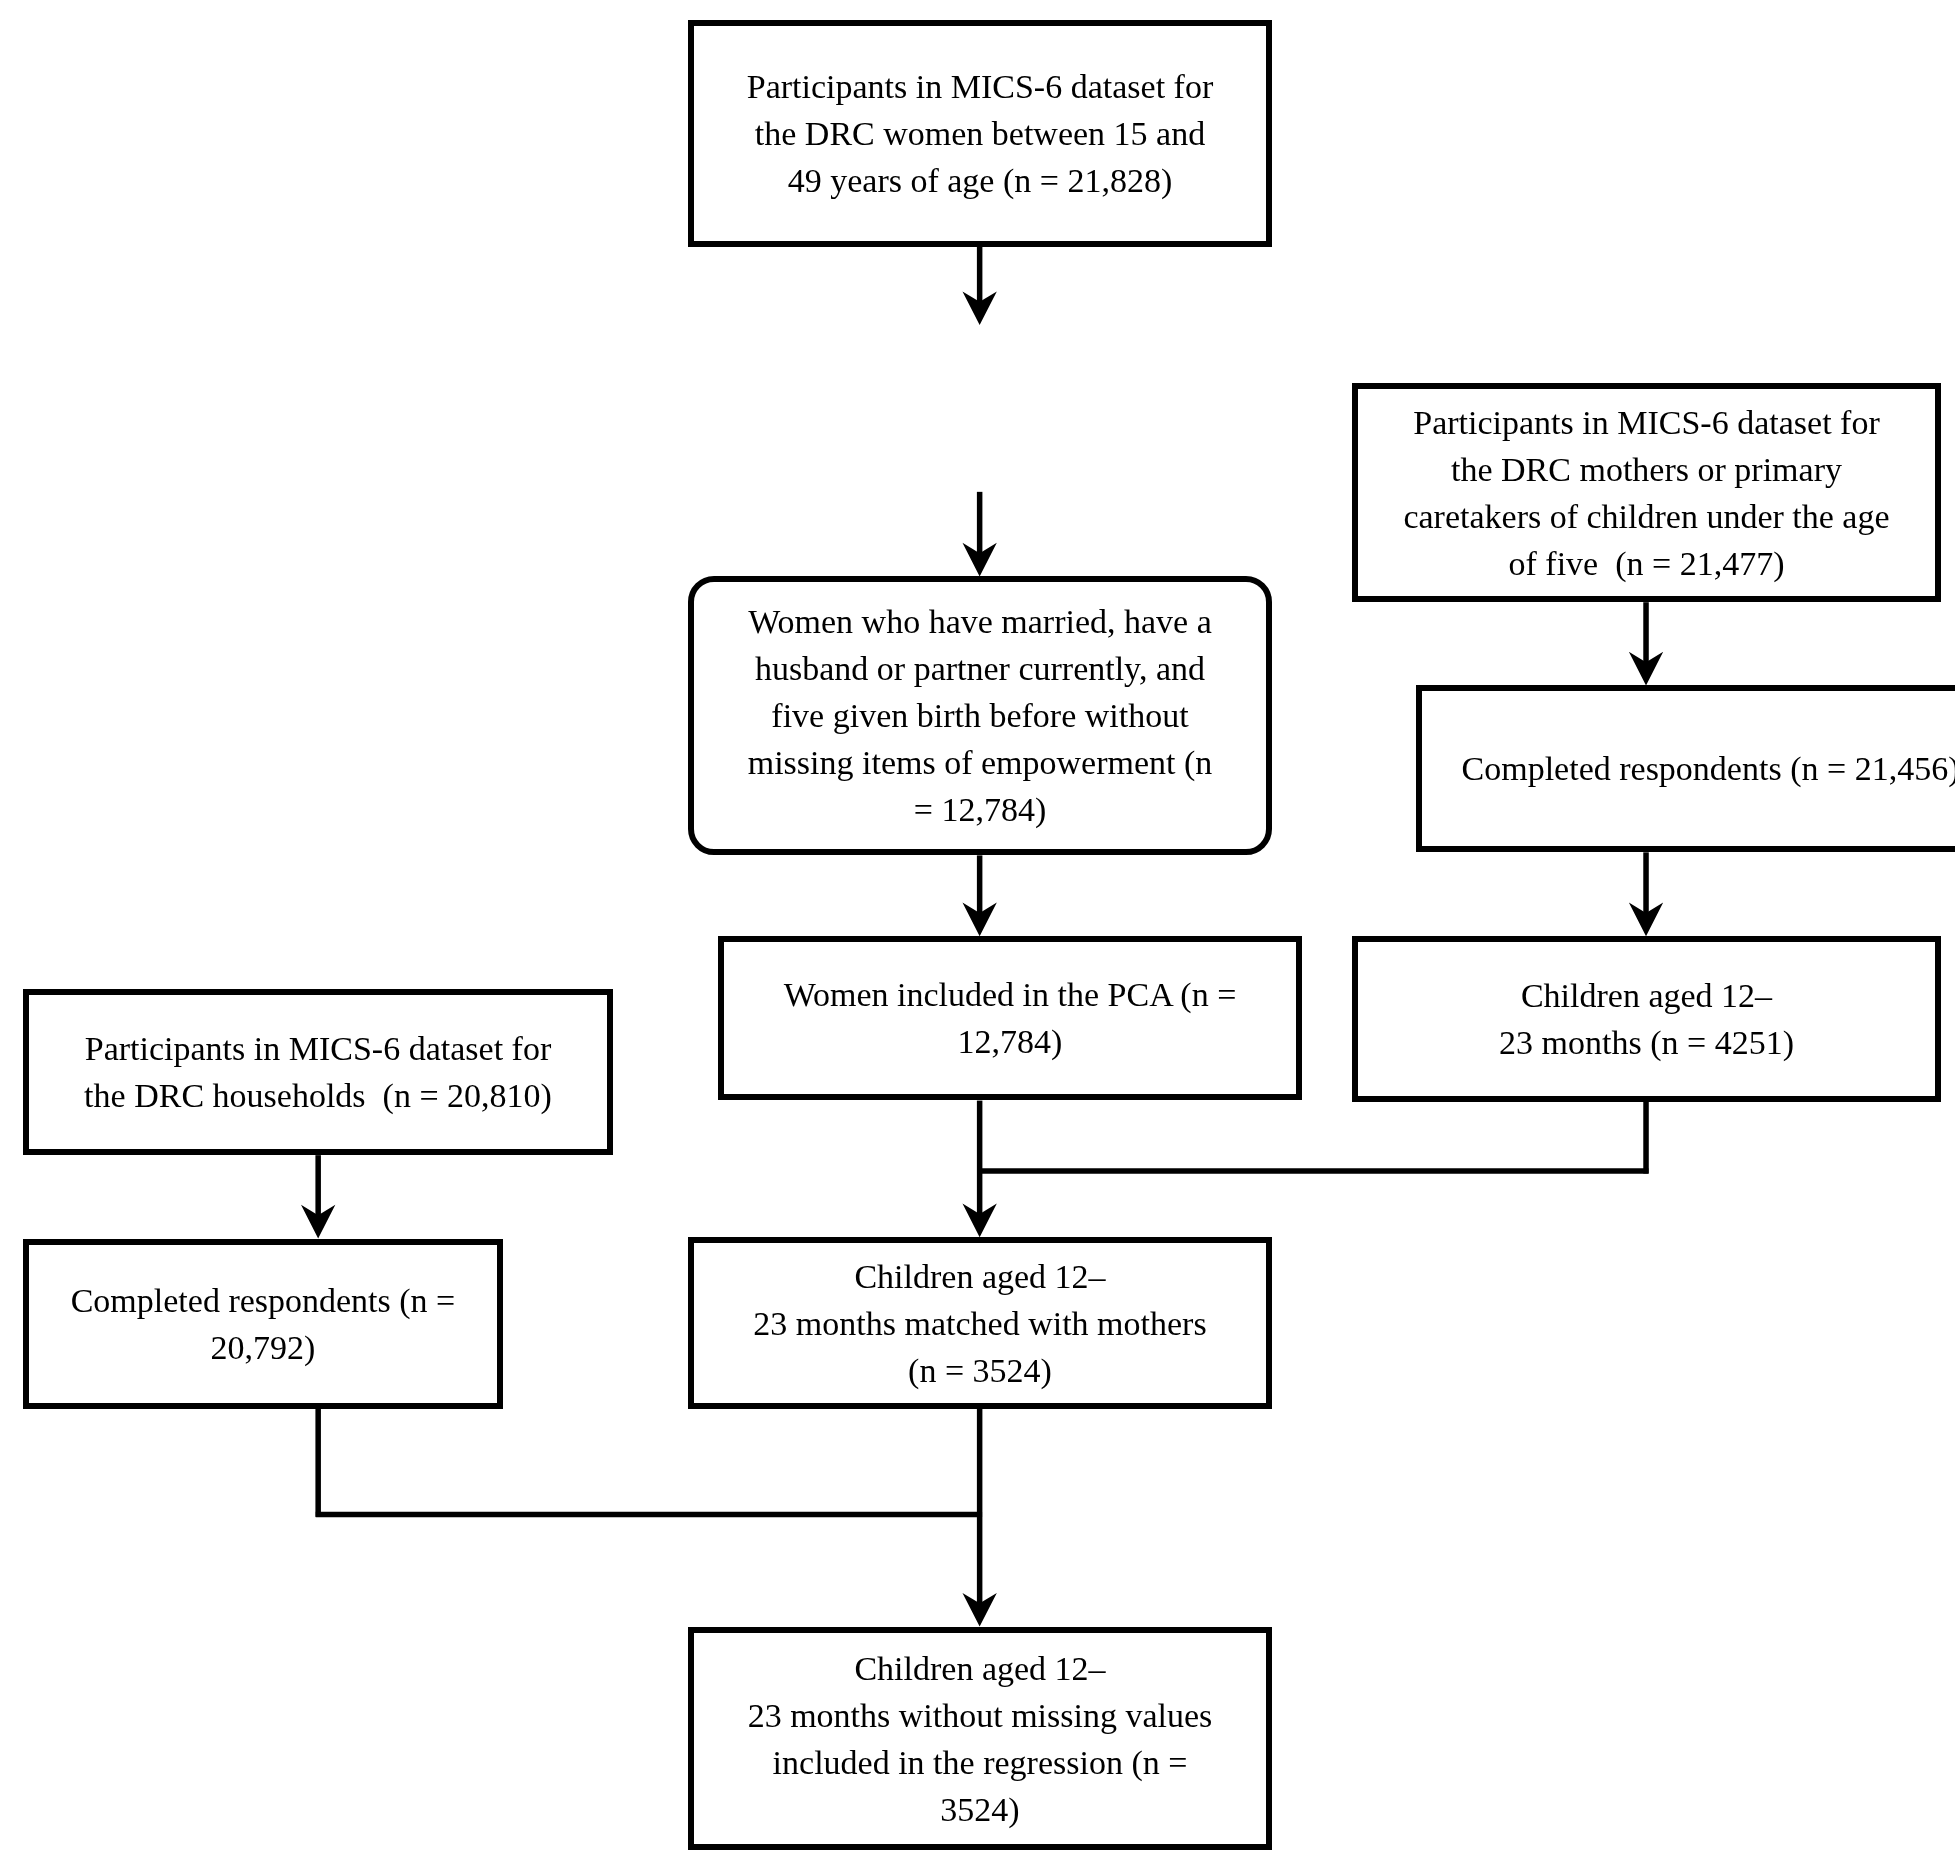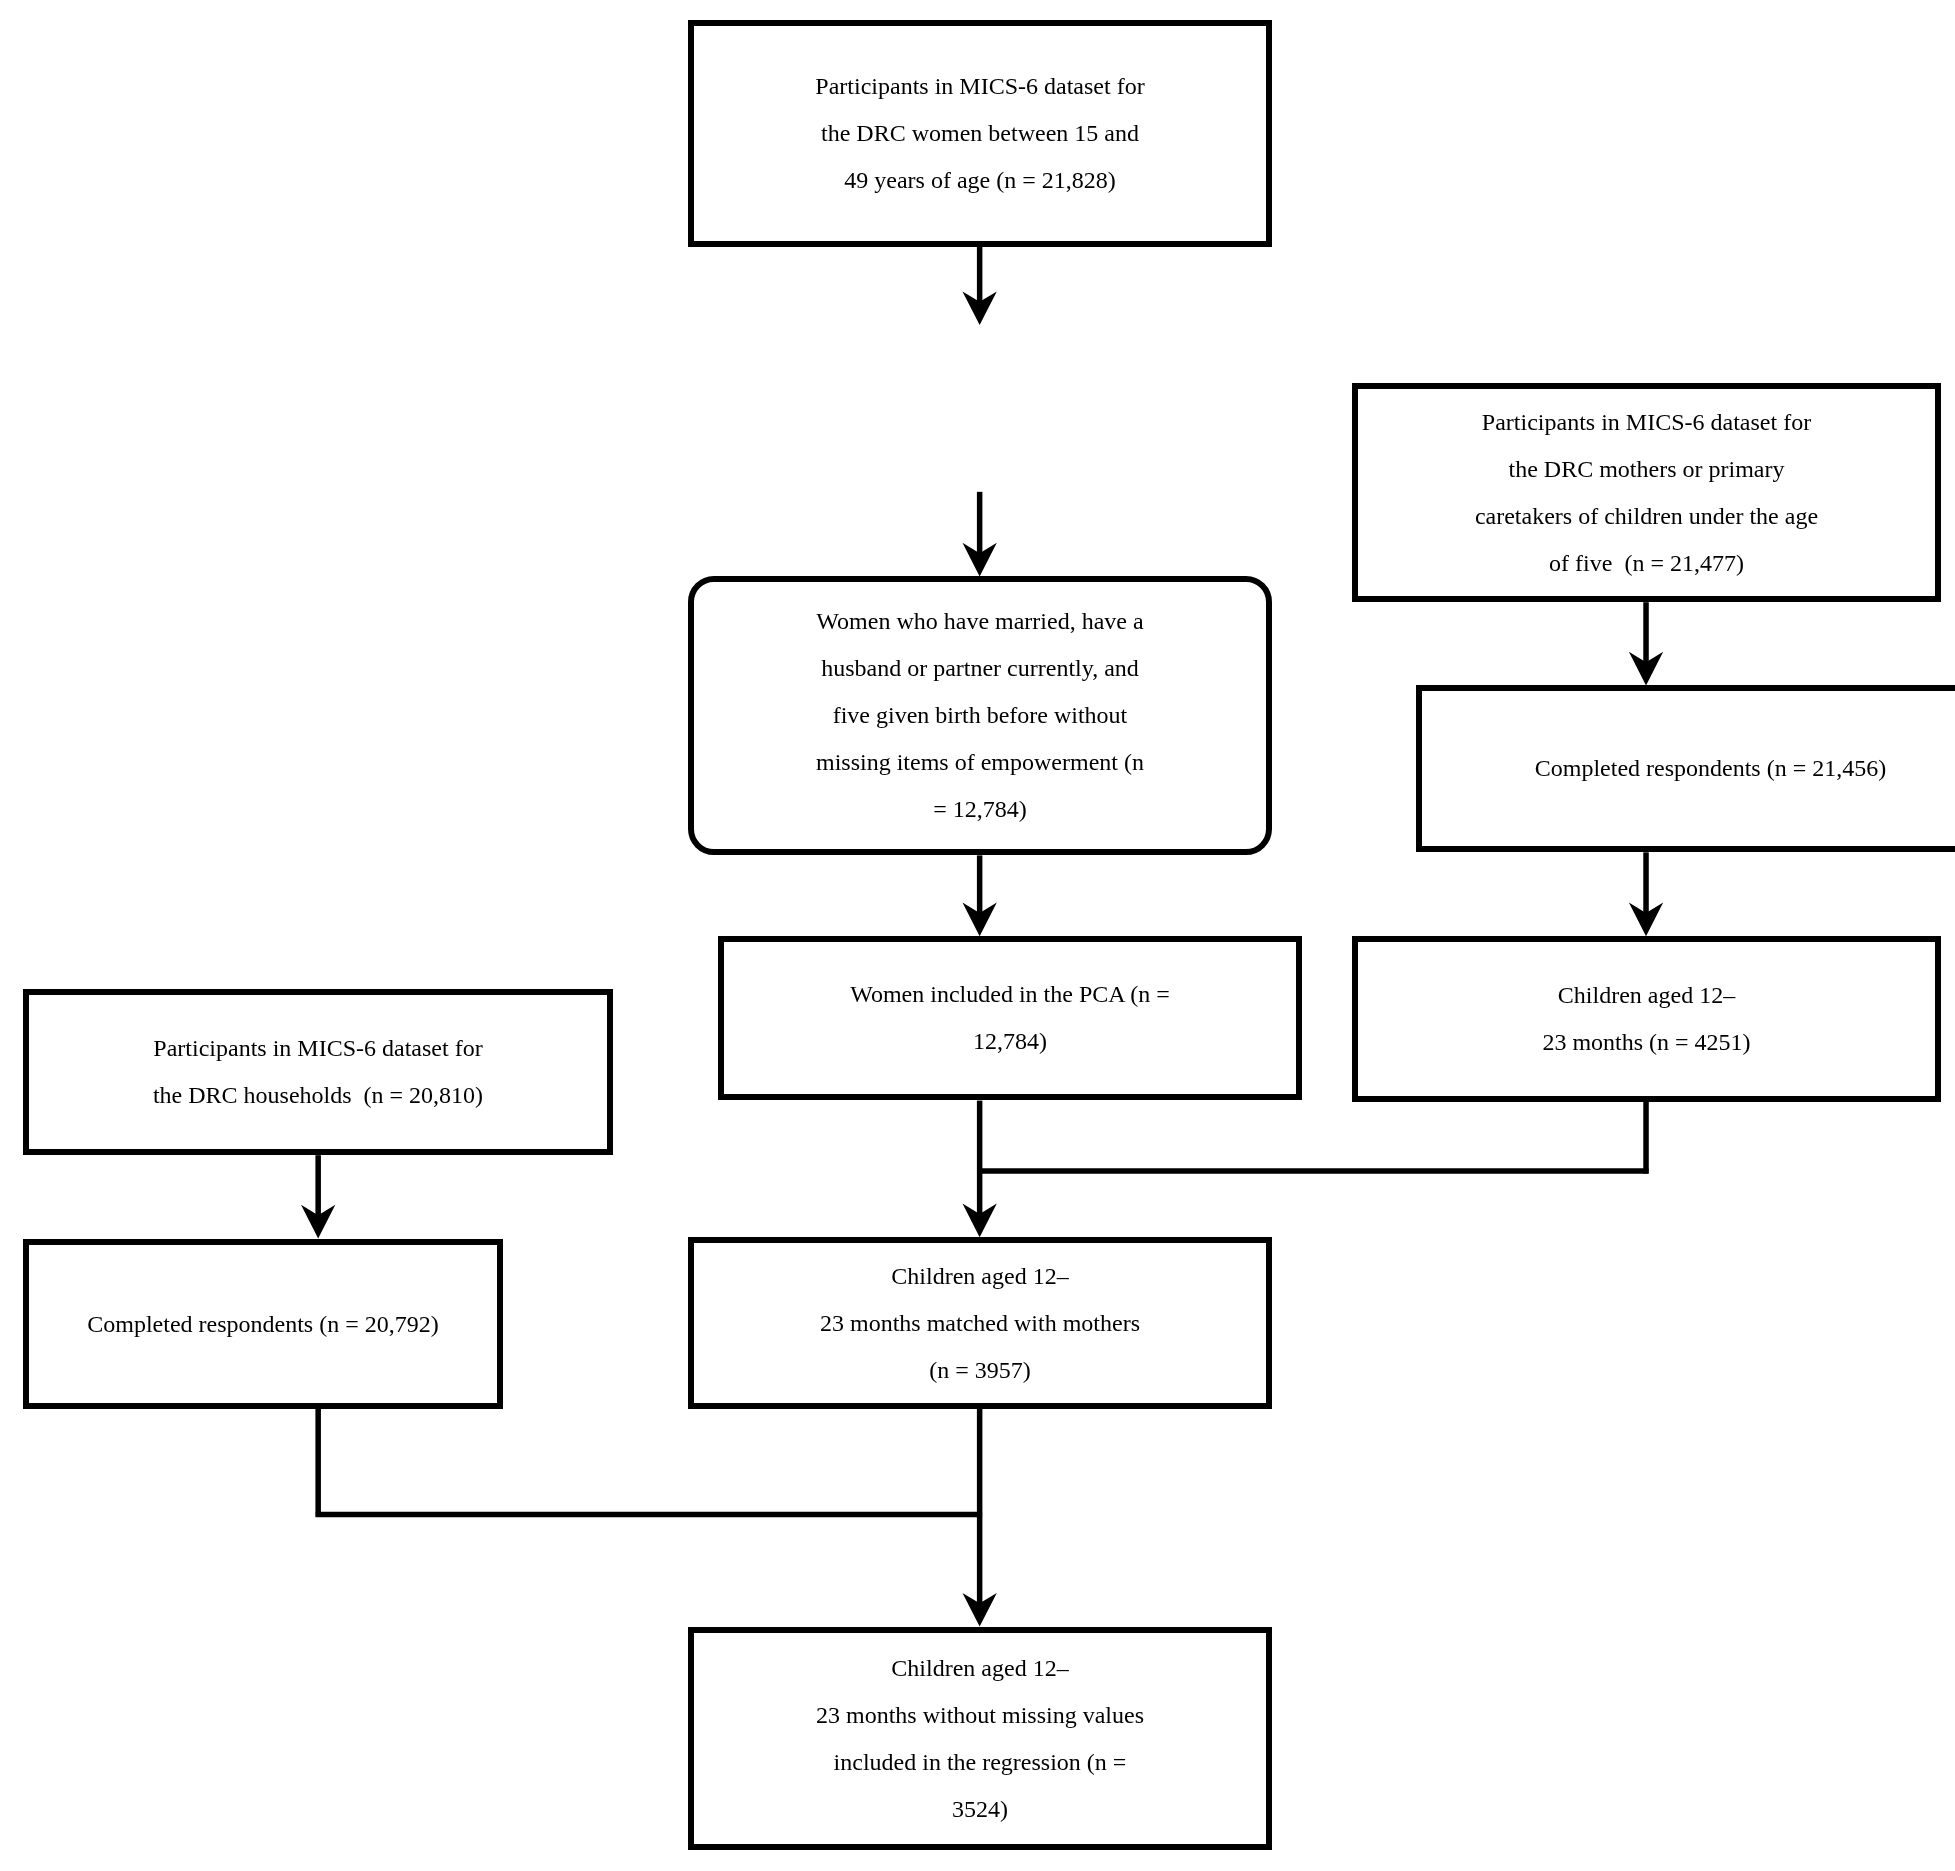--- a/index.html
+++ b/index.html
@@ -25,21 +25,21 @@
   .box {
     position: absolute;
     box-sizing: border-box;
     border: 6.1px solid #000000;
     background: #ffffff;
     display: flex;
     flex-direction: column;
     justify-content: center;
     align-items: center;
     text-align: center;
-    font-size: 24px;
+    font-size: 34px;
     line-height: 47px;
     padding: 2.5px 6.1px;
   }
   .box .tline {
     white-space: pre-wrap;
   }
   
   #b-women-dataset       { left: 688px; top: 19.6px;   width: 584px; height: 227px; }
   #b-women-completed     { left: 688px; top: 325px;  width: 584px; height: 167px; }
   #b-women-married       { left: 688px; top: 576px;  width: 584px; height: 279px; border-radius: 26px; }
@@ -131,21 +131,21 @@
     <div class="tline">the DRC households  (n = 20,810)</div>
   </div>
 
   <div class="box" id="b-households-completed">
     <div class="tline">Completed respondents (n = 20,792)</div>
   </div>
 
   <div class="box" id="b-children-matched">
     <div class="tline">Children aged 12–</div>
     <div class="tline">23 months matched with mothers</div>
-    <div class="tline">(n = 3957)</div>
+    <div class="tline">(n = 3524)</div>
   </div>
 
   <div class="box" id="b-children-regression">
     <div class="tline">Children aged 12–</div>
     <div class="tline">23 months without missing values</div>
     <div class="tline">included in the regression (n =</div>
     <div class="tline">3524)</div>
   </div>
 
 </div>

